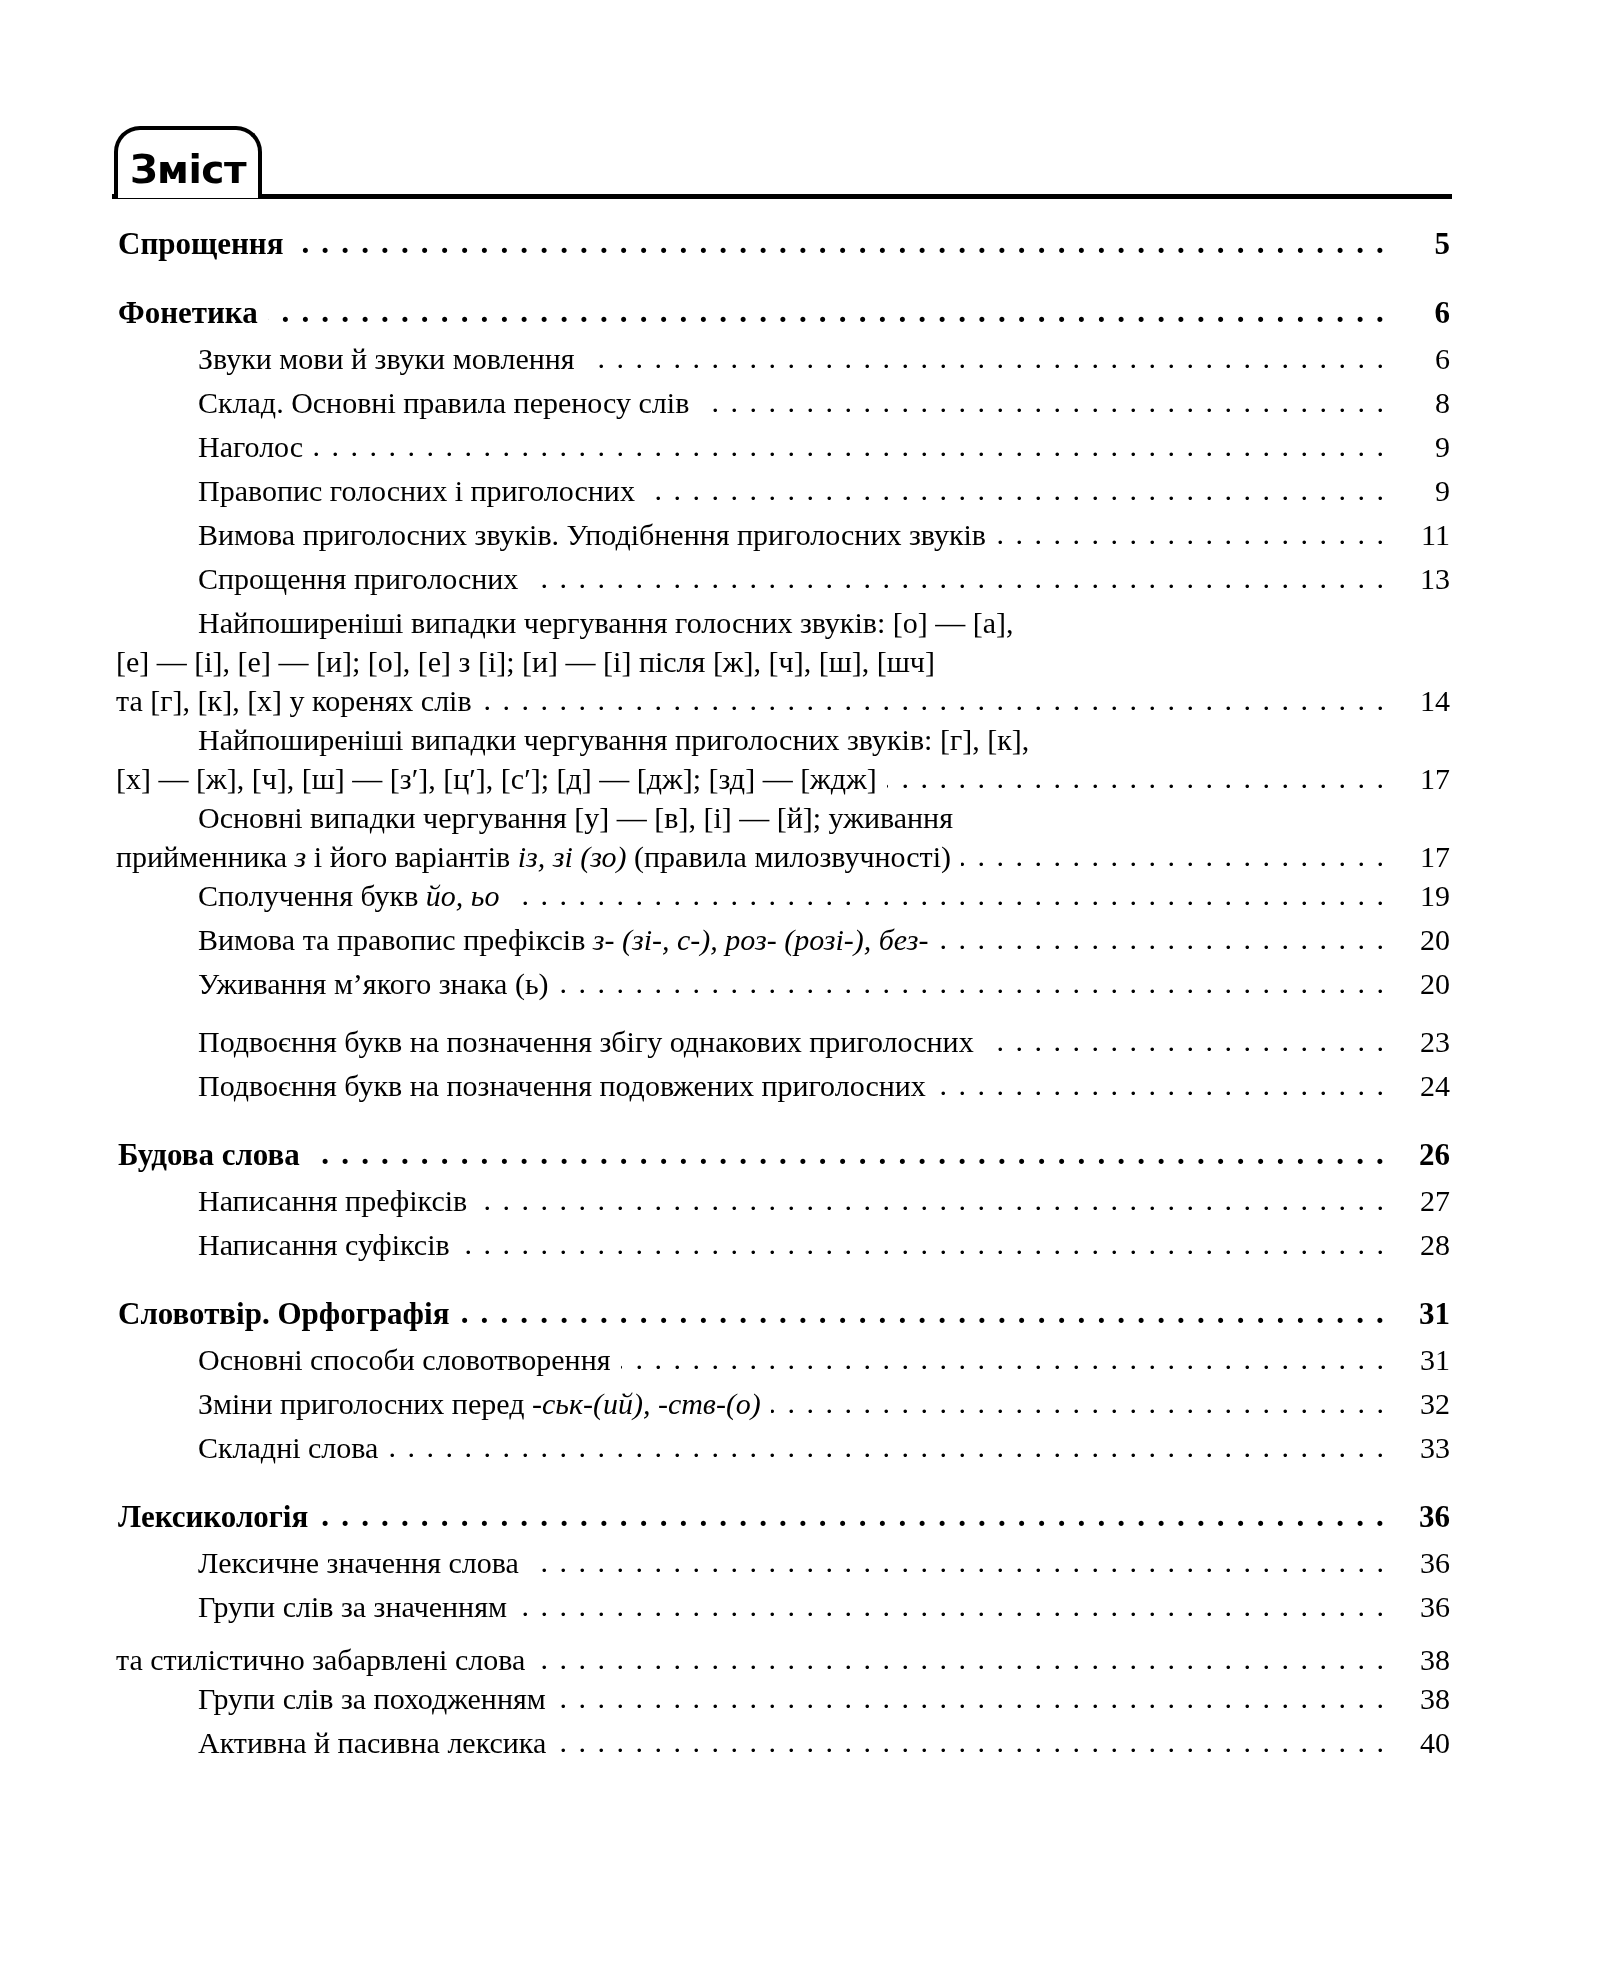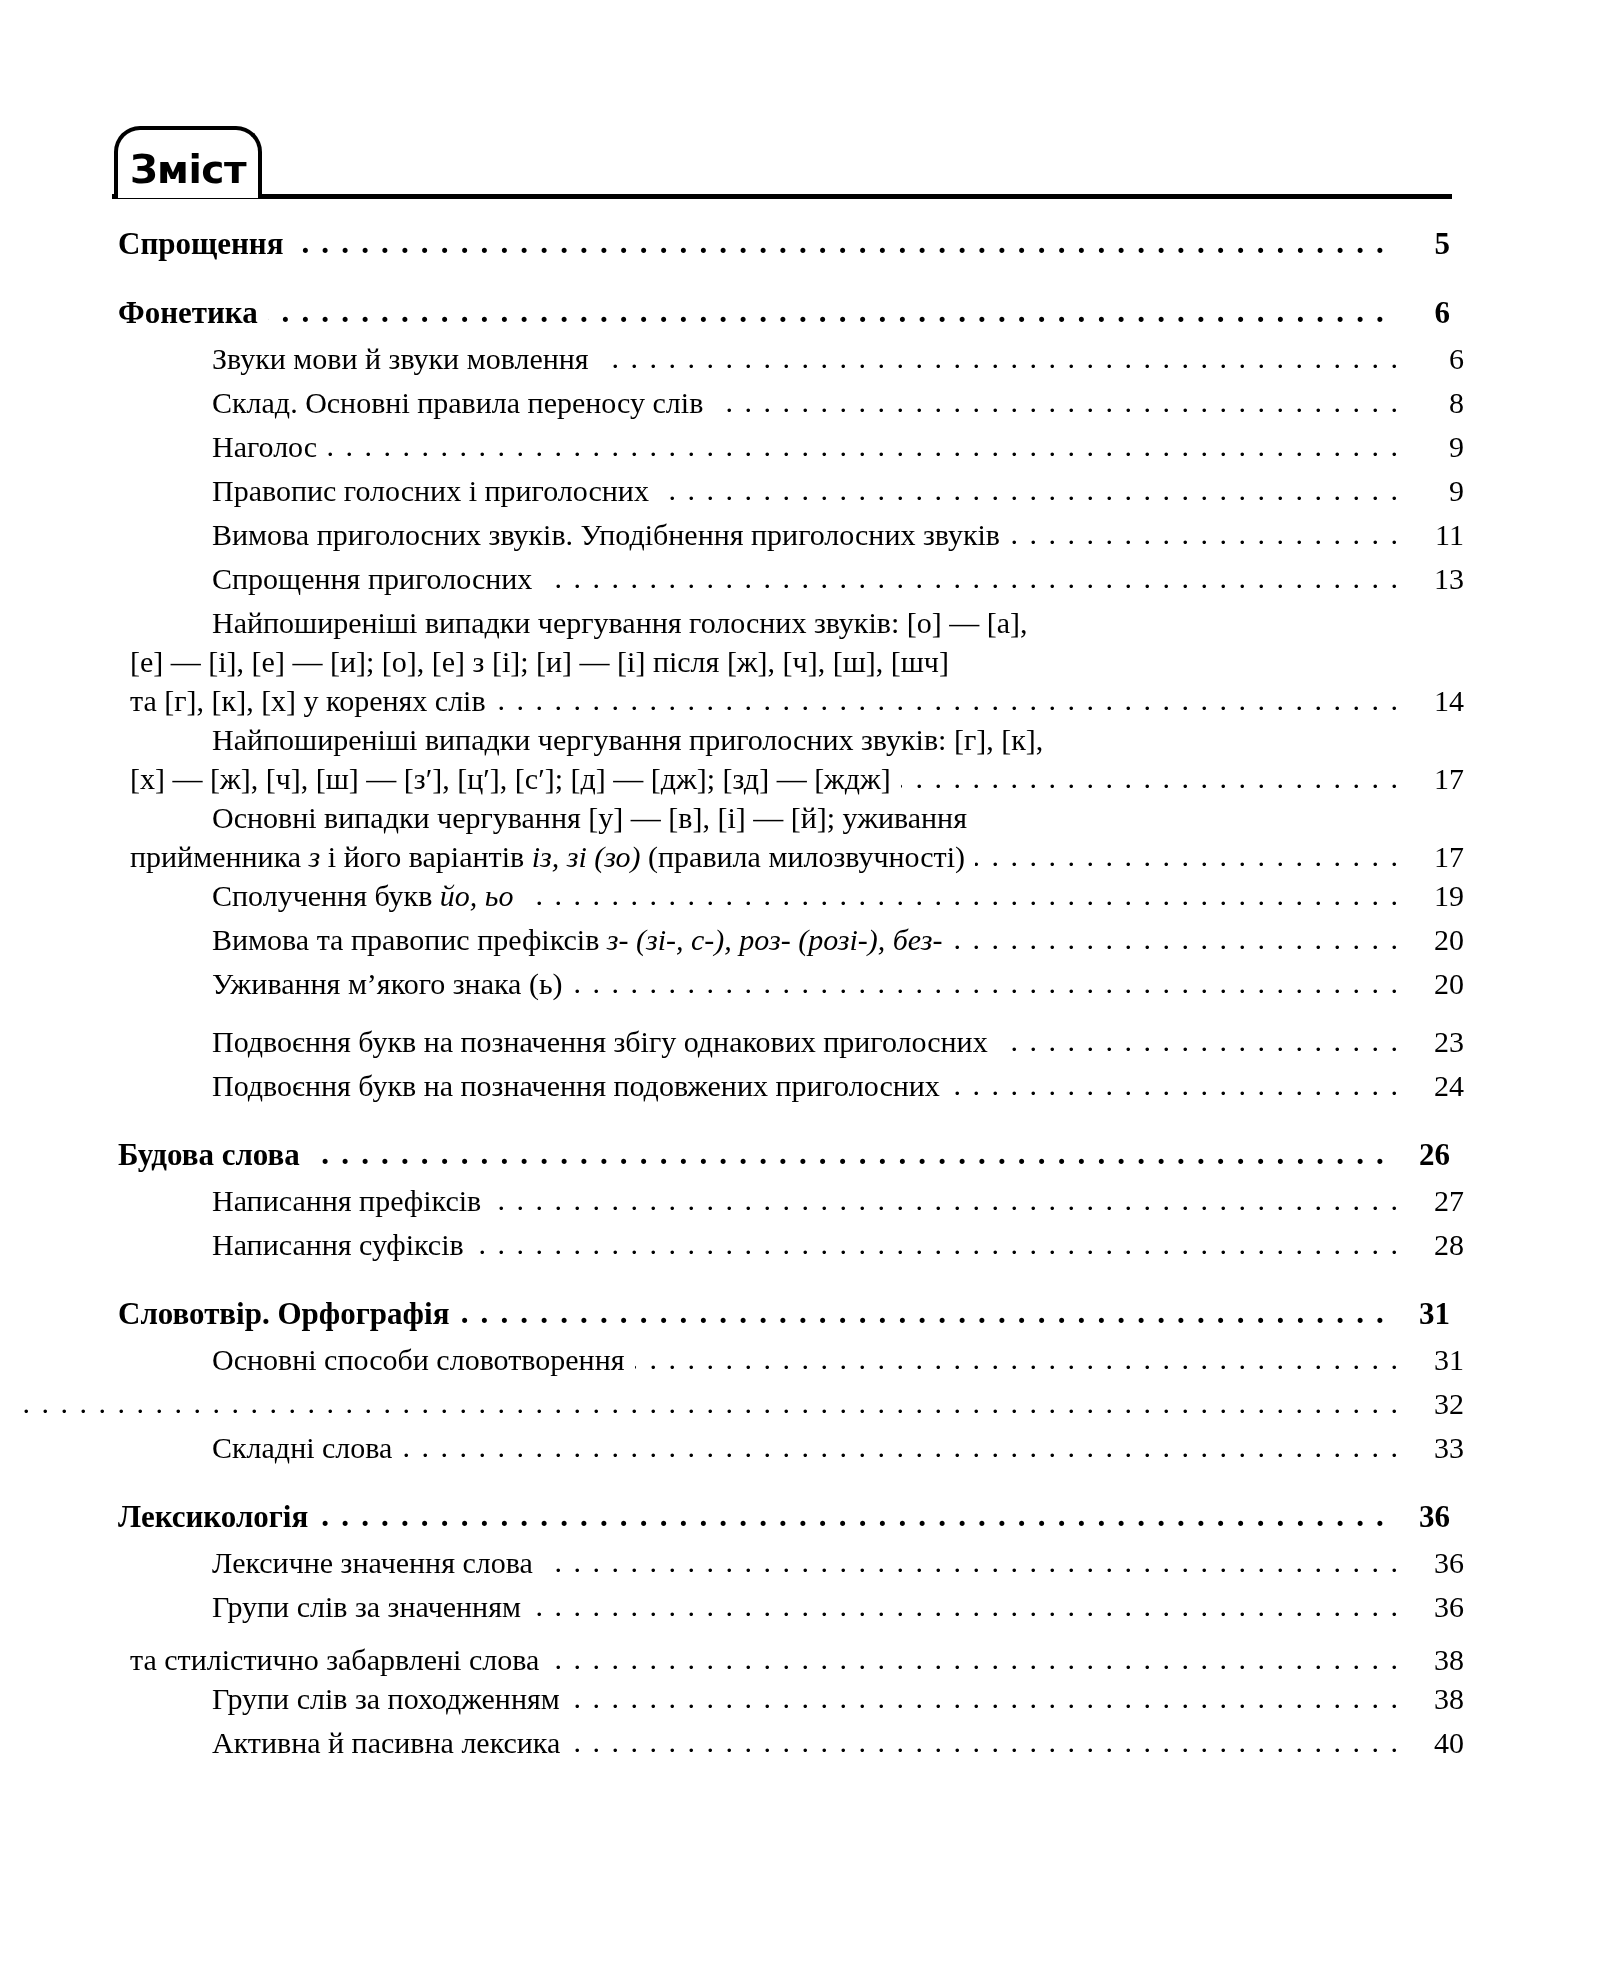--- a/index.html
+++ b/index.html
@@ -125,21 +125,20 @@
   }
   .lvl1 .lbl { padding-left: 118px; }
   .lvl1 .leader::before { letter-spacing: 2.2px; font-size: 31px; }
   .lvl1 .pg { font-size: 31px; }
 
   
   .lvl2 {
     font-weight: normal;
     font-size: 30px;
     line-height: 1.0;
-    margin-left: 14px;
   }
   .lvl2 .lbl { padding-left: 198px; }
   .lvl2 .leader::before { letter-spacing: 2.0px; font-size: 30px; }
   .lvl2 .pg { font-size: 30px; }
 
   
   .cont .lbl { padding-left: 116px; }
 
   .no-leader .leader::before { content: ""; }
 
@@ -352,20 +351,21 @@
       <div class="entry lvl2">
         <div class="entry-line">
           <span class="lbl">Основні способи словотворення</span>
           <span class="leader"></span>
           <span class="pg">31</span>
         </div>
       </div>
       <div class="sp-row"></div>
       <div class="entry lvl2">
         <div class="entry-line">
+          <span class="lbl">Зміни приголосних перед <i>-ськ-(ий), -ств-(о)</i></span>
           <span class="leader"></span>
           <span class="pg">32</span>
         </div>
       </div>
       <div class="sp-row"></div>
       <div class="entry lvl2">
         <div class="entry-line">
           <span class="lbl">Складні слова</span>
           <span class="leader"></span>
           <span class="pg">33</span>

